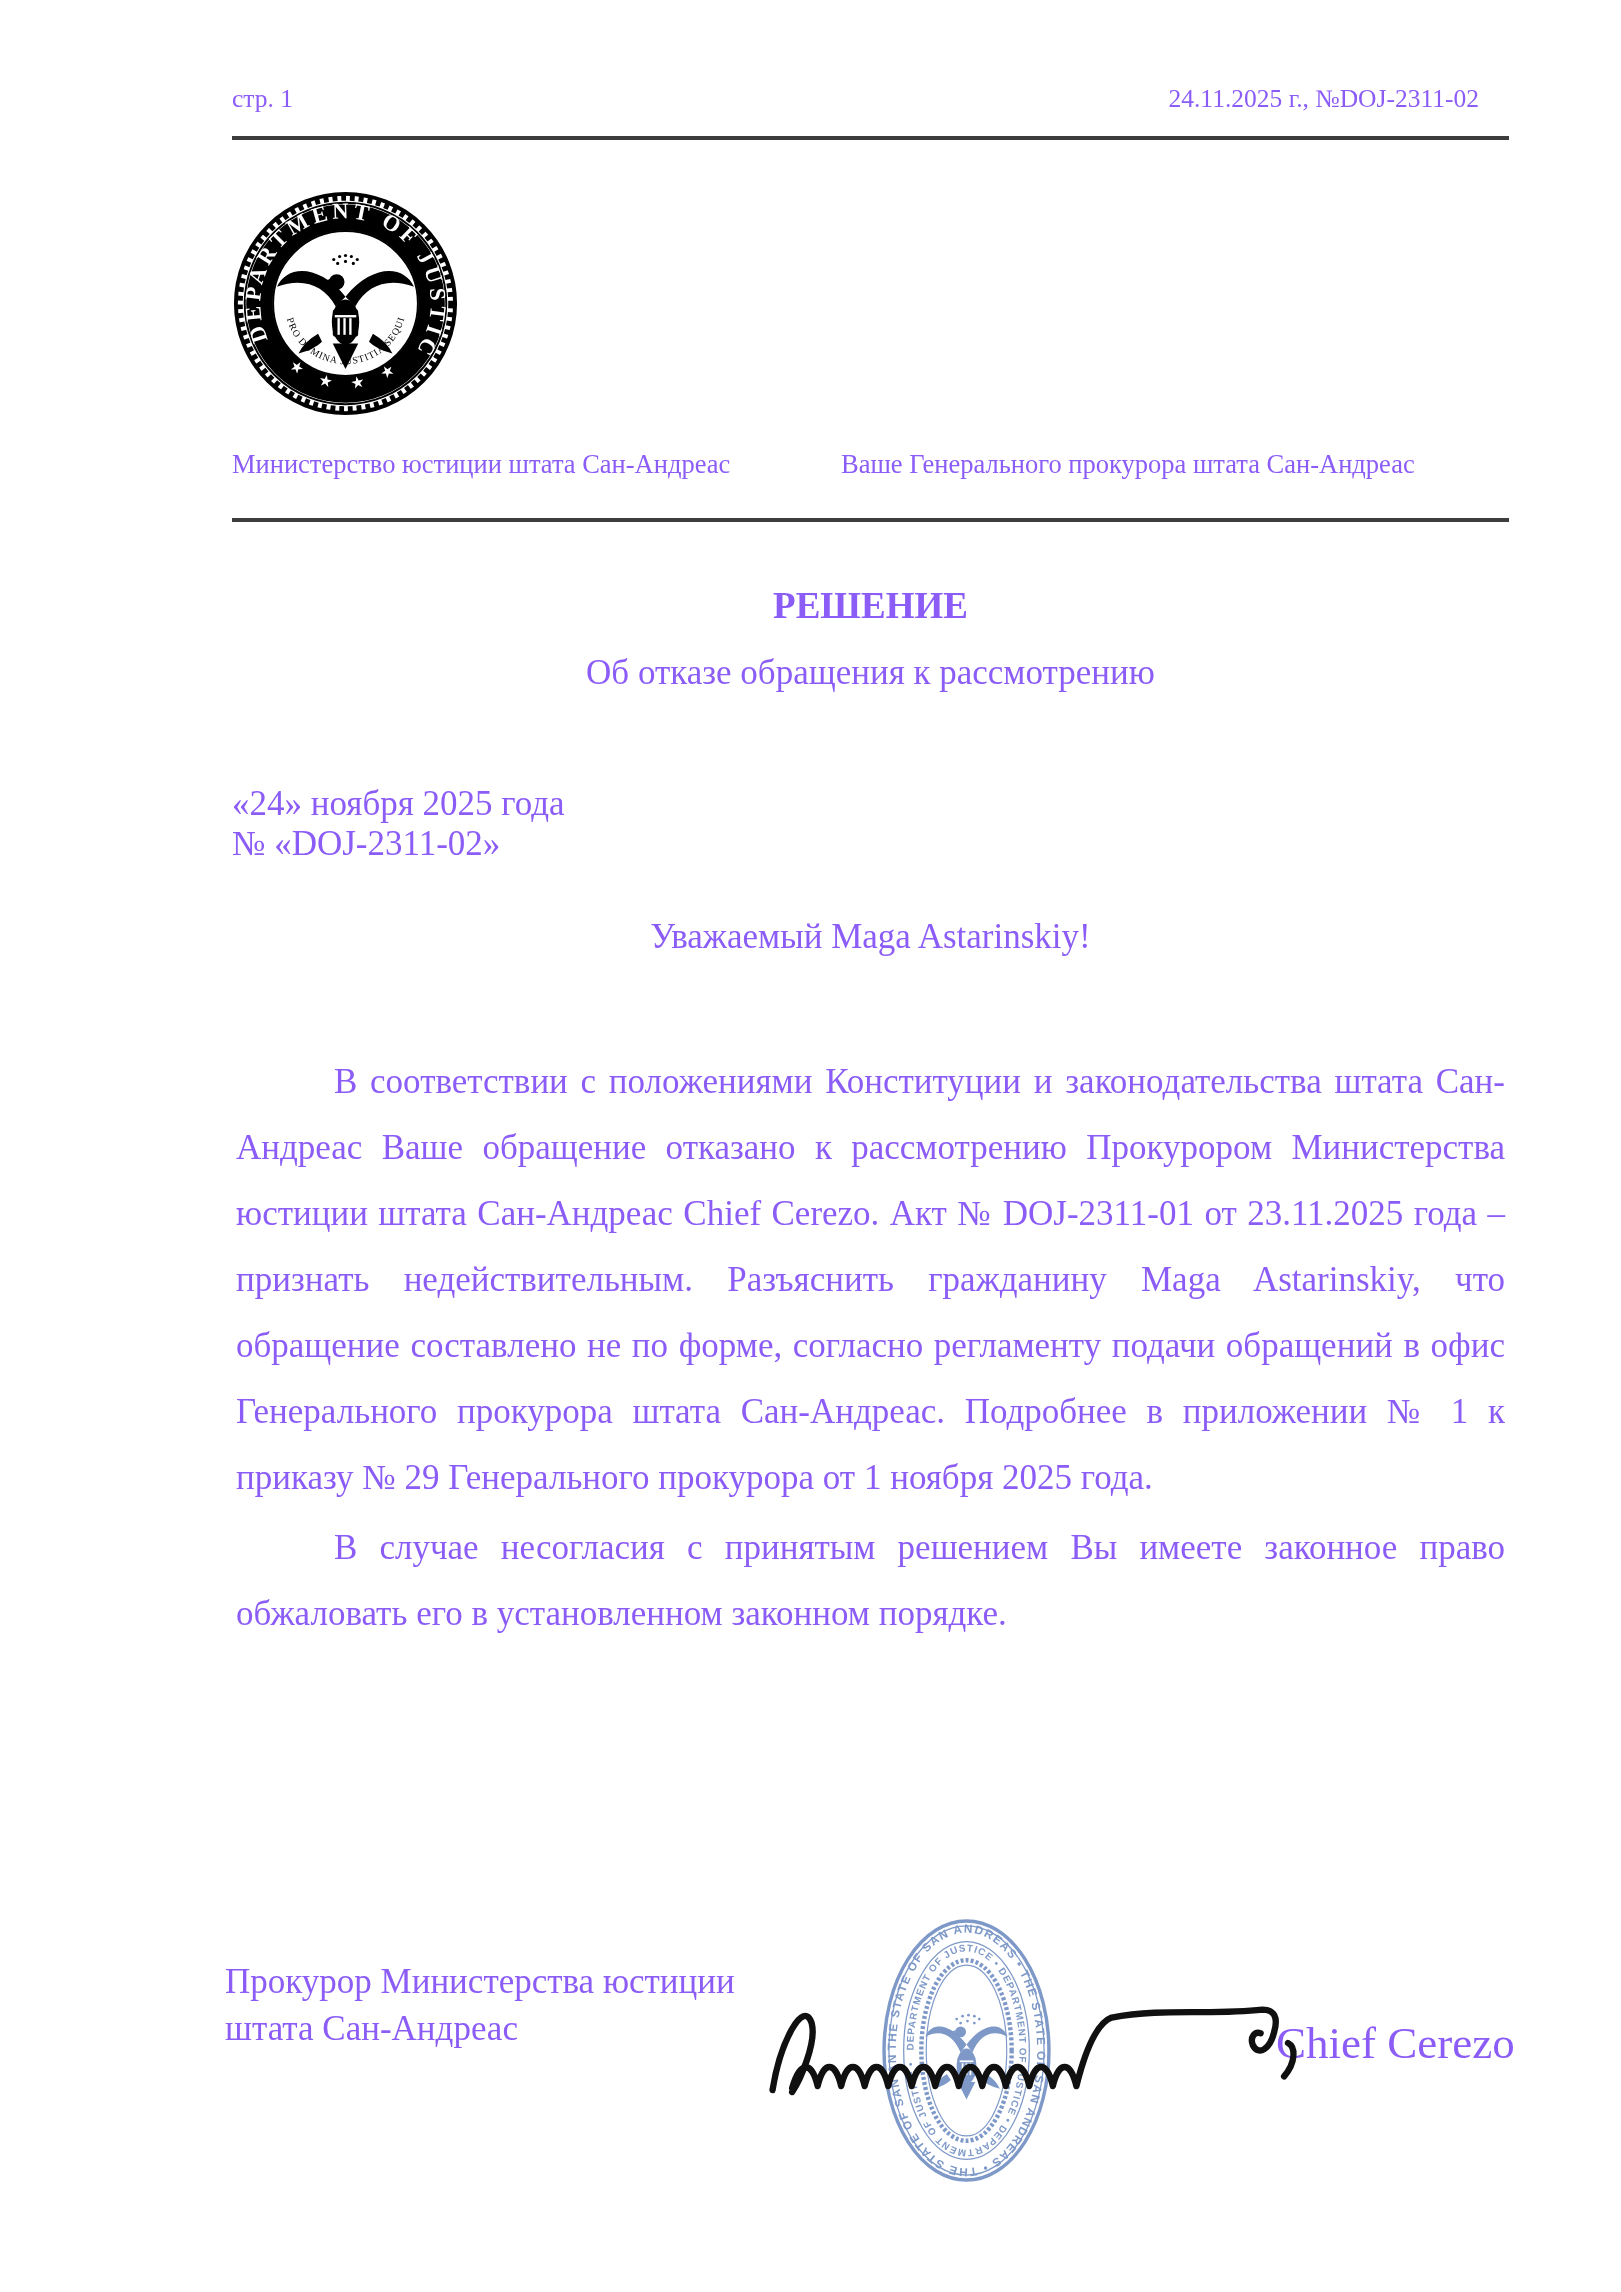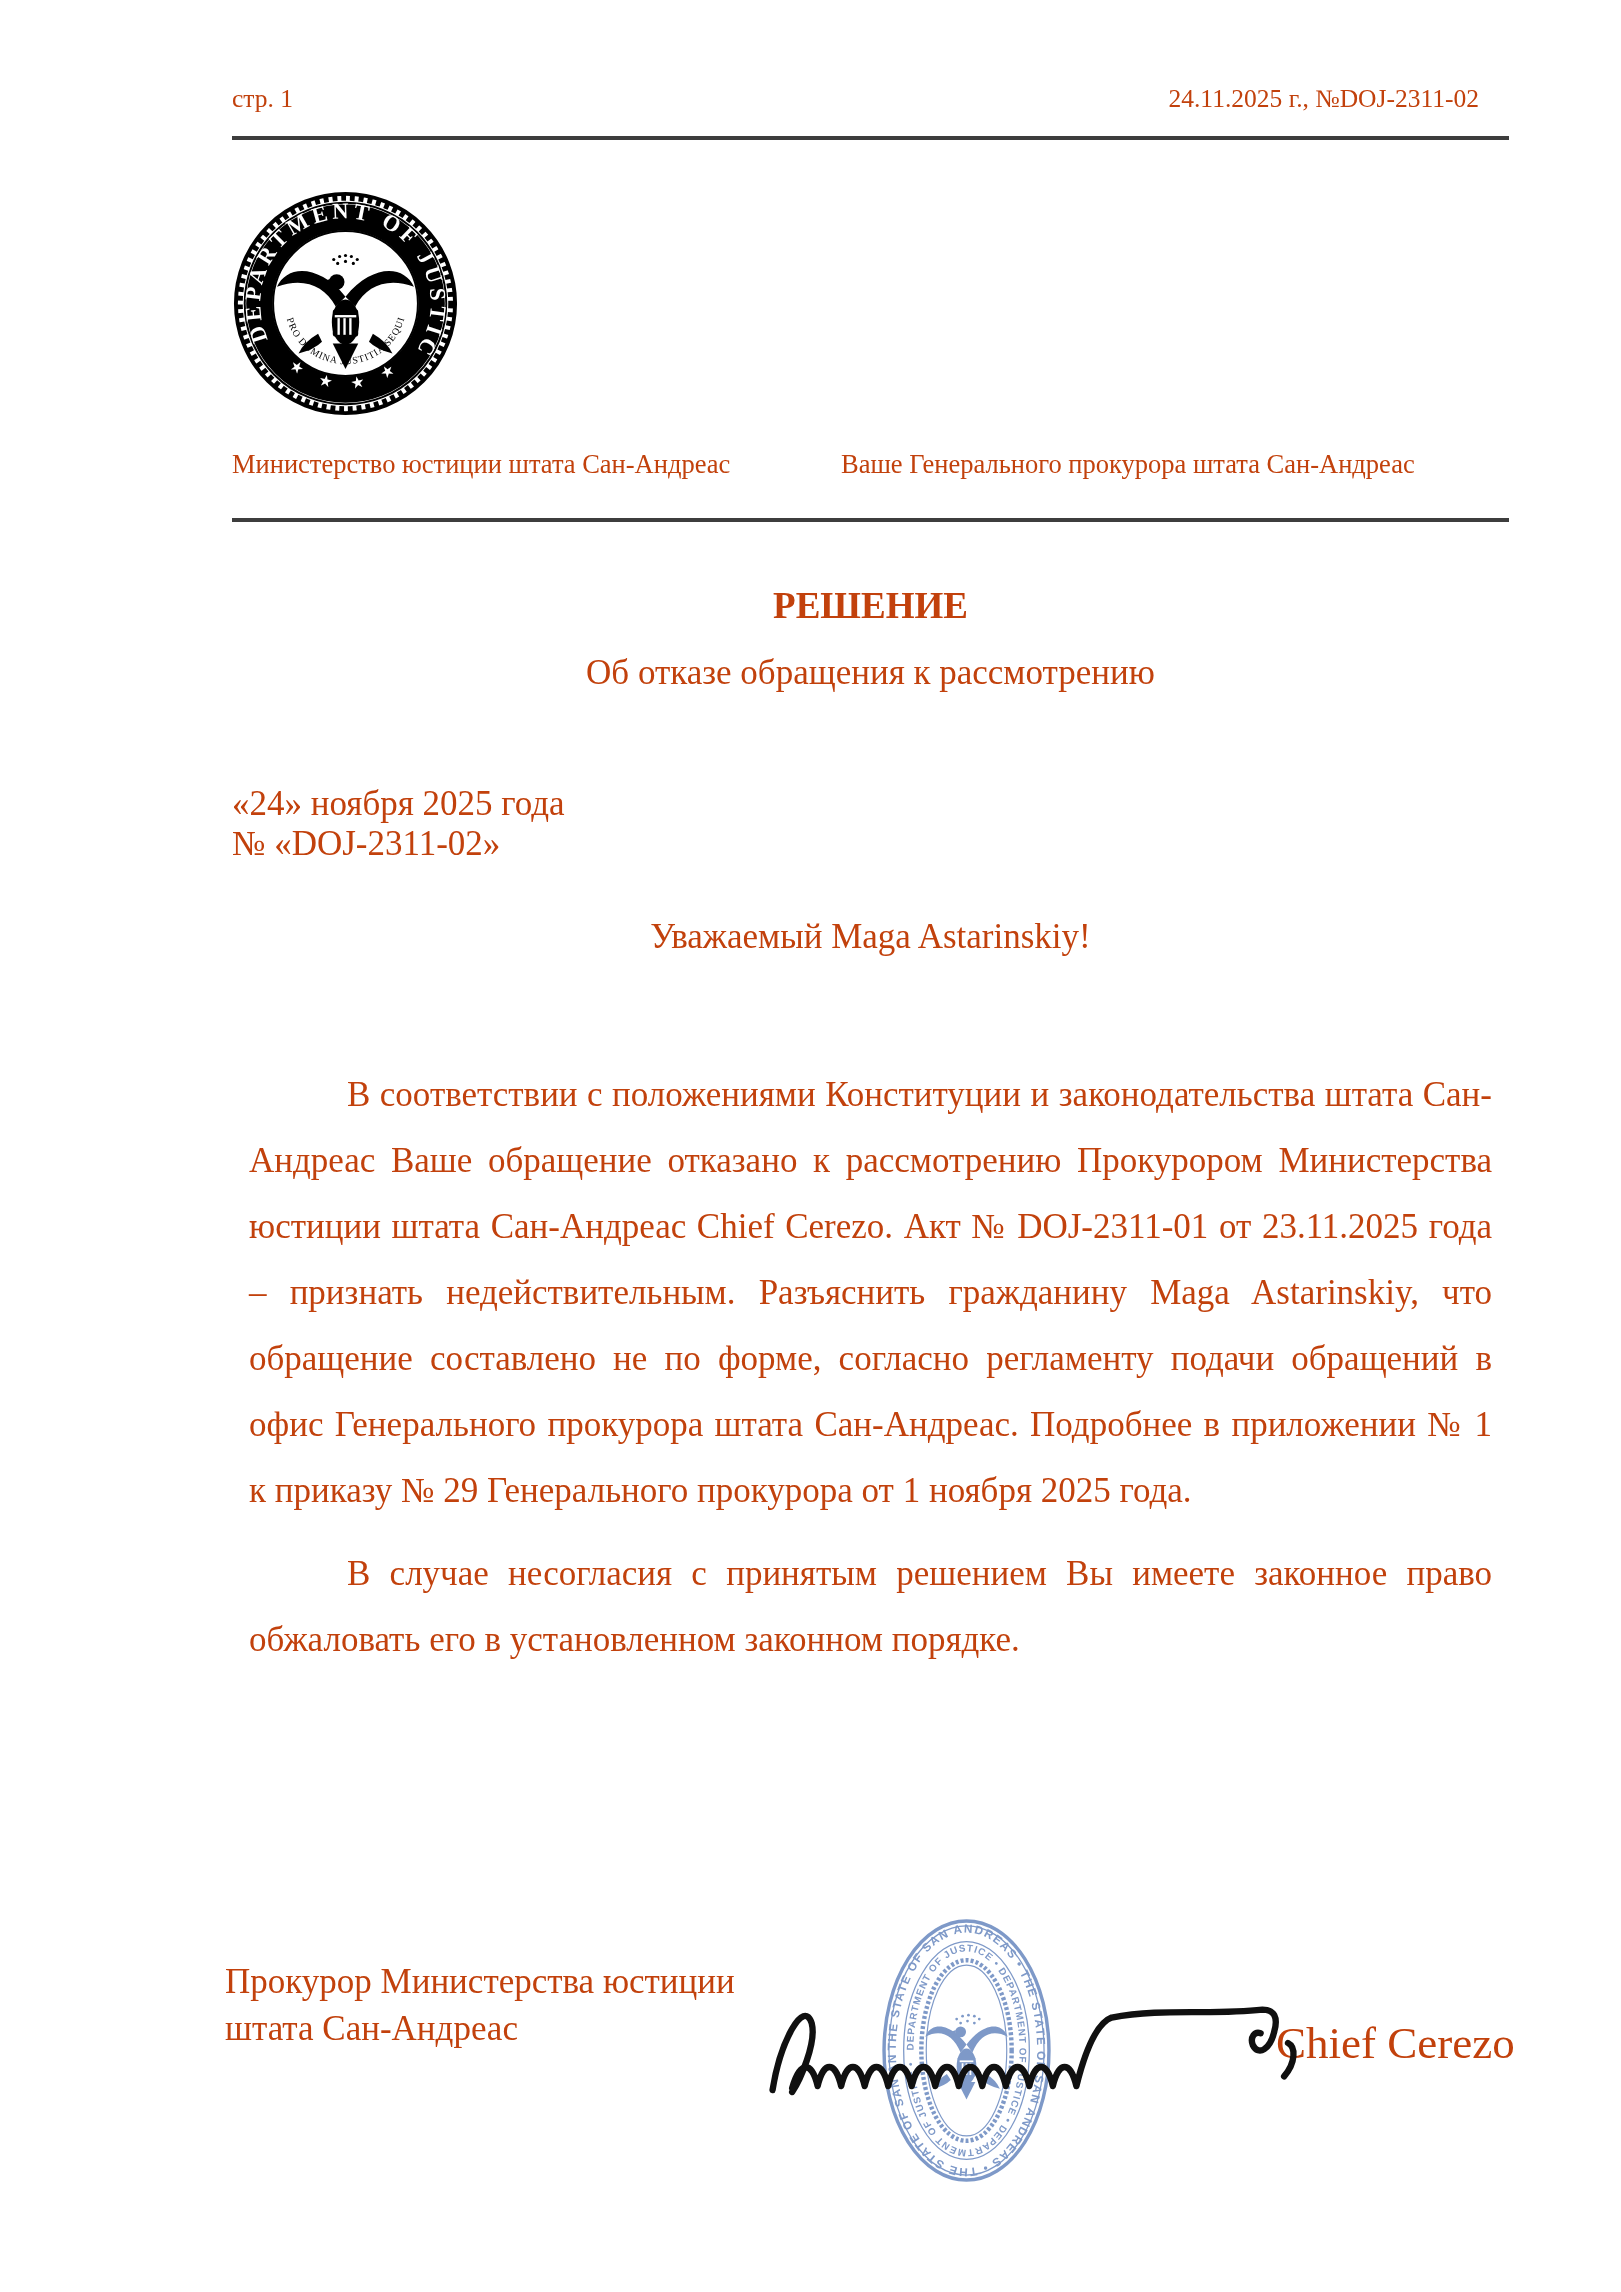--- a/index.html
+++ b/index.html
@@ -1,21 +1,21 @@
 <!DOCTYPE html>
 <html style="--seal-blue: #7e99c8; --rule-dark: #3d3d3d;"><head>
 <meta charset="utf-8">
 <style>
   html,body{margin:0;padding:0;background:#808080;}
   .page{
     position:relative;
     width:1621px;height:2293px;
     background:#ffffff;
     font-family:"Liberation Serif", serif;
-    color:#c2410c;
+    color:#8b5cf6;
     overflow:hidden;
     margin:0 auto;
   }
   .abs{position:absolute;}
   
   .hdr-left{left:232px;top:84px;font-size:25.5px;}
   .hdr-right{right:142px;top:84px;font-size:25.5px;text-align:right;}
   .rule{background:var(--rule-dark,#3d3d3d);height:3.9px;left:232px;width:1277px;}
   .rule-top{top:136px;}
   .rule-mid{top:518px;}
@@ -25,21 +25,21 @@
   .office-label{left:841px;top:449px;font-size:26.5px;}
   .ministry-label{left:232px;top:449px;font-size:26.5px;}
   
   .content-center{left:232px;width:1277px;text-align:center;}
   .heading{top:584px;font-size:37px;font-weight:bold;}
   .subheading{top:653px;font-size:35px;}
   .meta-row{left:232px;width:1277px;top:784px;display:flex;justify-content:space-between;font-size:35px;flex-direction:column;}
   .salutation{top:917px;font-size:35px;}
   
   .body-text{left:232px;width:1277px;top:1045px;font-size:35px;line-height:66px;text-align:justify;}
-  .body-text p{margin:17px;text-indent:98px;}
+  .body-text p{margin:4px;text-indent:98px;}
   
   .sig-role{left:225px;top:1958px;font-size:35px;line-height:47px;}
   .signer-name{left:1276px;top:2017px;font-size:45px;}
   .state-seal{left:880px;top:1917px;width:173px;height:267px;}
   .signature-svg{left:751px;top:1984px;width:588px;height:167px;z-index:3;}
   svg text{font-family:"Liberation Sans", sans-serif;}
   svg .serif-t{font-family:"Liberation Serif", serif;}
 </style>
 </head>
 <body>

